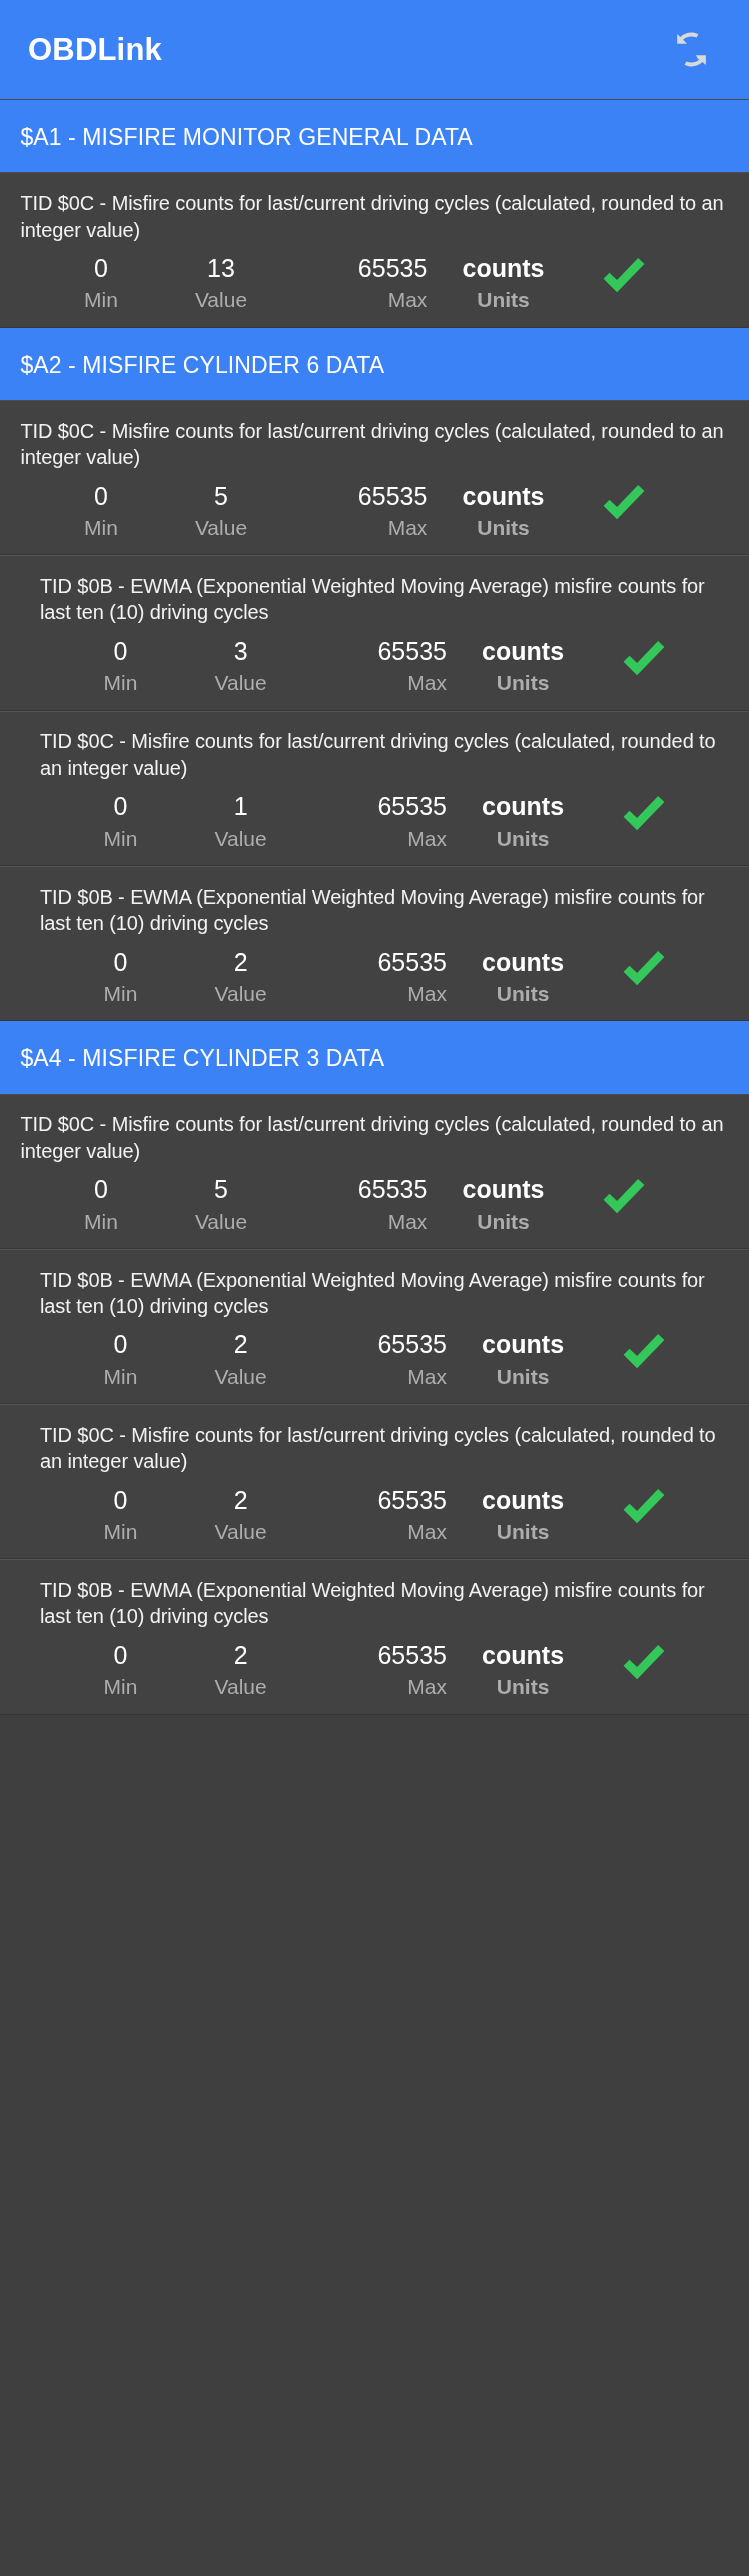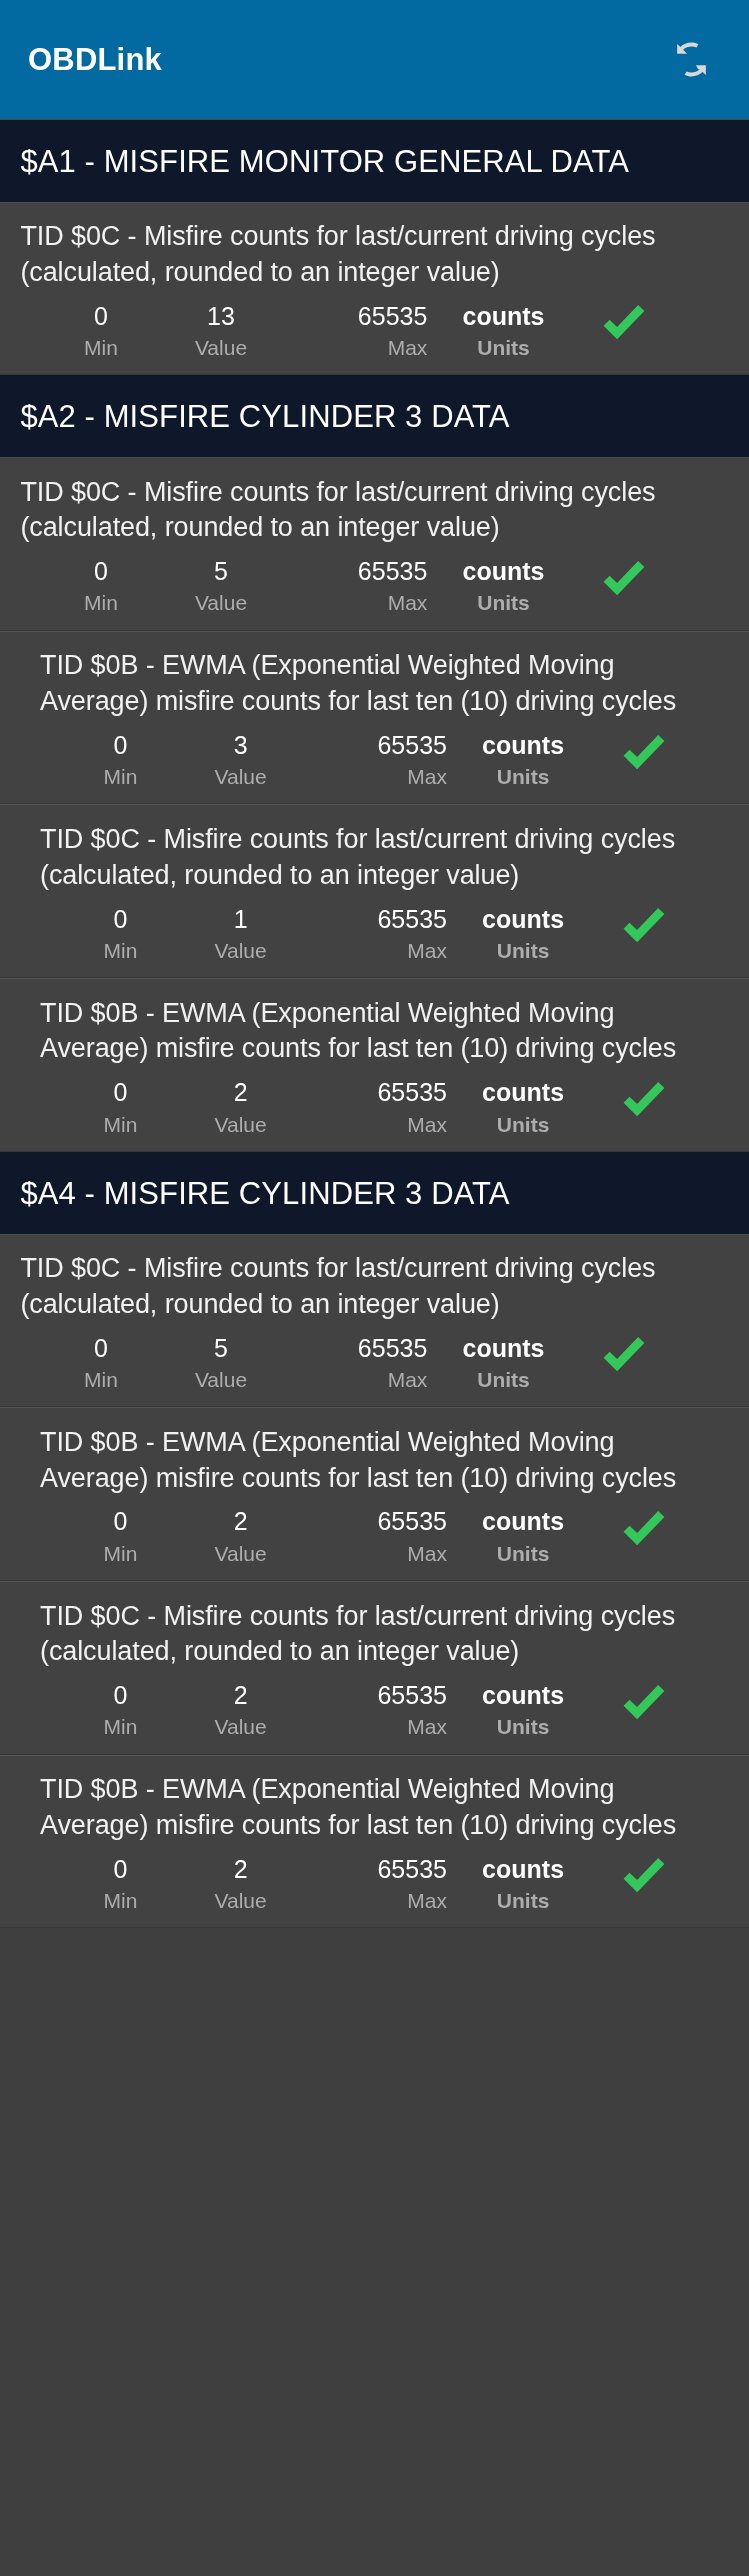--- a/index.html
+++ b/index.html
@@ -17,22 +17,22 @@
   #app {
     width: 749px;
     min-height: 2576px;
     background: #3f3f3f;
     overflow: hidden;
     position: relative;
   }
 
   
   .appbar {
-    height: 120px;
-    background: #0369a1;
+    height: 100px;
+    background: #3b82f6;
     display: flex;
     align-items: center;
     justify-content: space-between;
     padding: 0 31px 0 28px;
     border-bottom: 1.9px solid #4a4a4a;
   }
 
   .appbar-title {
     color: #ffffff;
     font-size: 31px;
@@ -47,39 +47,39 @@
     display: flex;
     align-items: center;
     justify-content: center;
     cursor: pointer;
   }
 
   .refresh-btn svg { display: block; }
 
   
   .section-header {
-    background: #0f172a;
+    background: #3b82f6;
     padding: 24px 20.4px 22px 20.4px;
     color: #ffffff;
-    font-size: 31px;
+    font-size: 23px;
     letter-spacing: 0.1px;
     line-height: 1.15;
   }
 
   
   .param-row {
     background: #424242;
     padding: 16.7px 20.4px 13px 20.4px;
     border-top: 0.9px solid #4d4d4d;
     border-bottom: 0.9px solid #373737;
   }
 
   .param-desc {
     color: #f2f2f2;
-    font-size: 27px;
+    font-size: 20px;
     line-height: 1.32;
     letter-spacing: -0.1px;
     margin-bottom: 9.3px;
   }
 
   .param-metrics {
     display: flex;
     align-items: flex-start;
     padding-top: 1.9px;
   }
@@ -162,21 +162,21 @@
           </div>
           <div class="status-wrap">
             <span class="status-ok">
               <svg width="52" height="41" viewBox="0 0 28 22" aria-hidden="true">
                 <path d="M3 11.2 L10.3 18.4 L25 3.2 L21.6 0 L10.3 11.8 L6.2 7.9 Z" fill="#34c759"></path>
               </svg>
             </span>
           </div>
         </div>
       </div>
-      <div class="section-header">$A2 - MISFIRE CYLINDER 3 DATA</div>
+      <div class="section-header">$A2 - MISFIRE CYLINDER 6 DATA</div>
       <div class="param-row">
         <div class="param-desc">TID $0C - Misfire counts for last/current driving cycles (calculated, rounded to an integer value)</div>
         <div class="param-metrics">
           <div class="metric col-min">
             <span class="mval">0</span>
             <span class="mlabel">Min</span>
           </div>
           <div class="metric col-value">
             <span class="mval">5</span>
             <span class="mlabel">Value</span>

